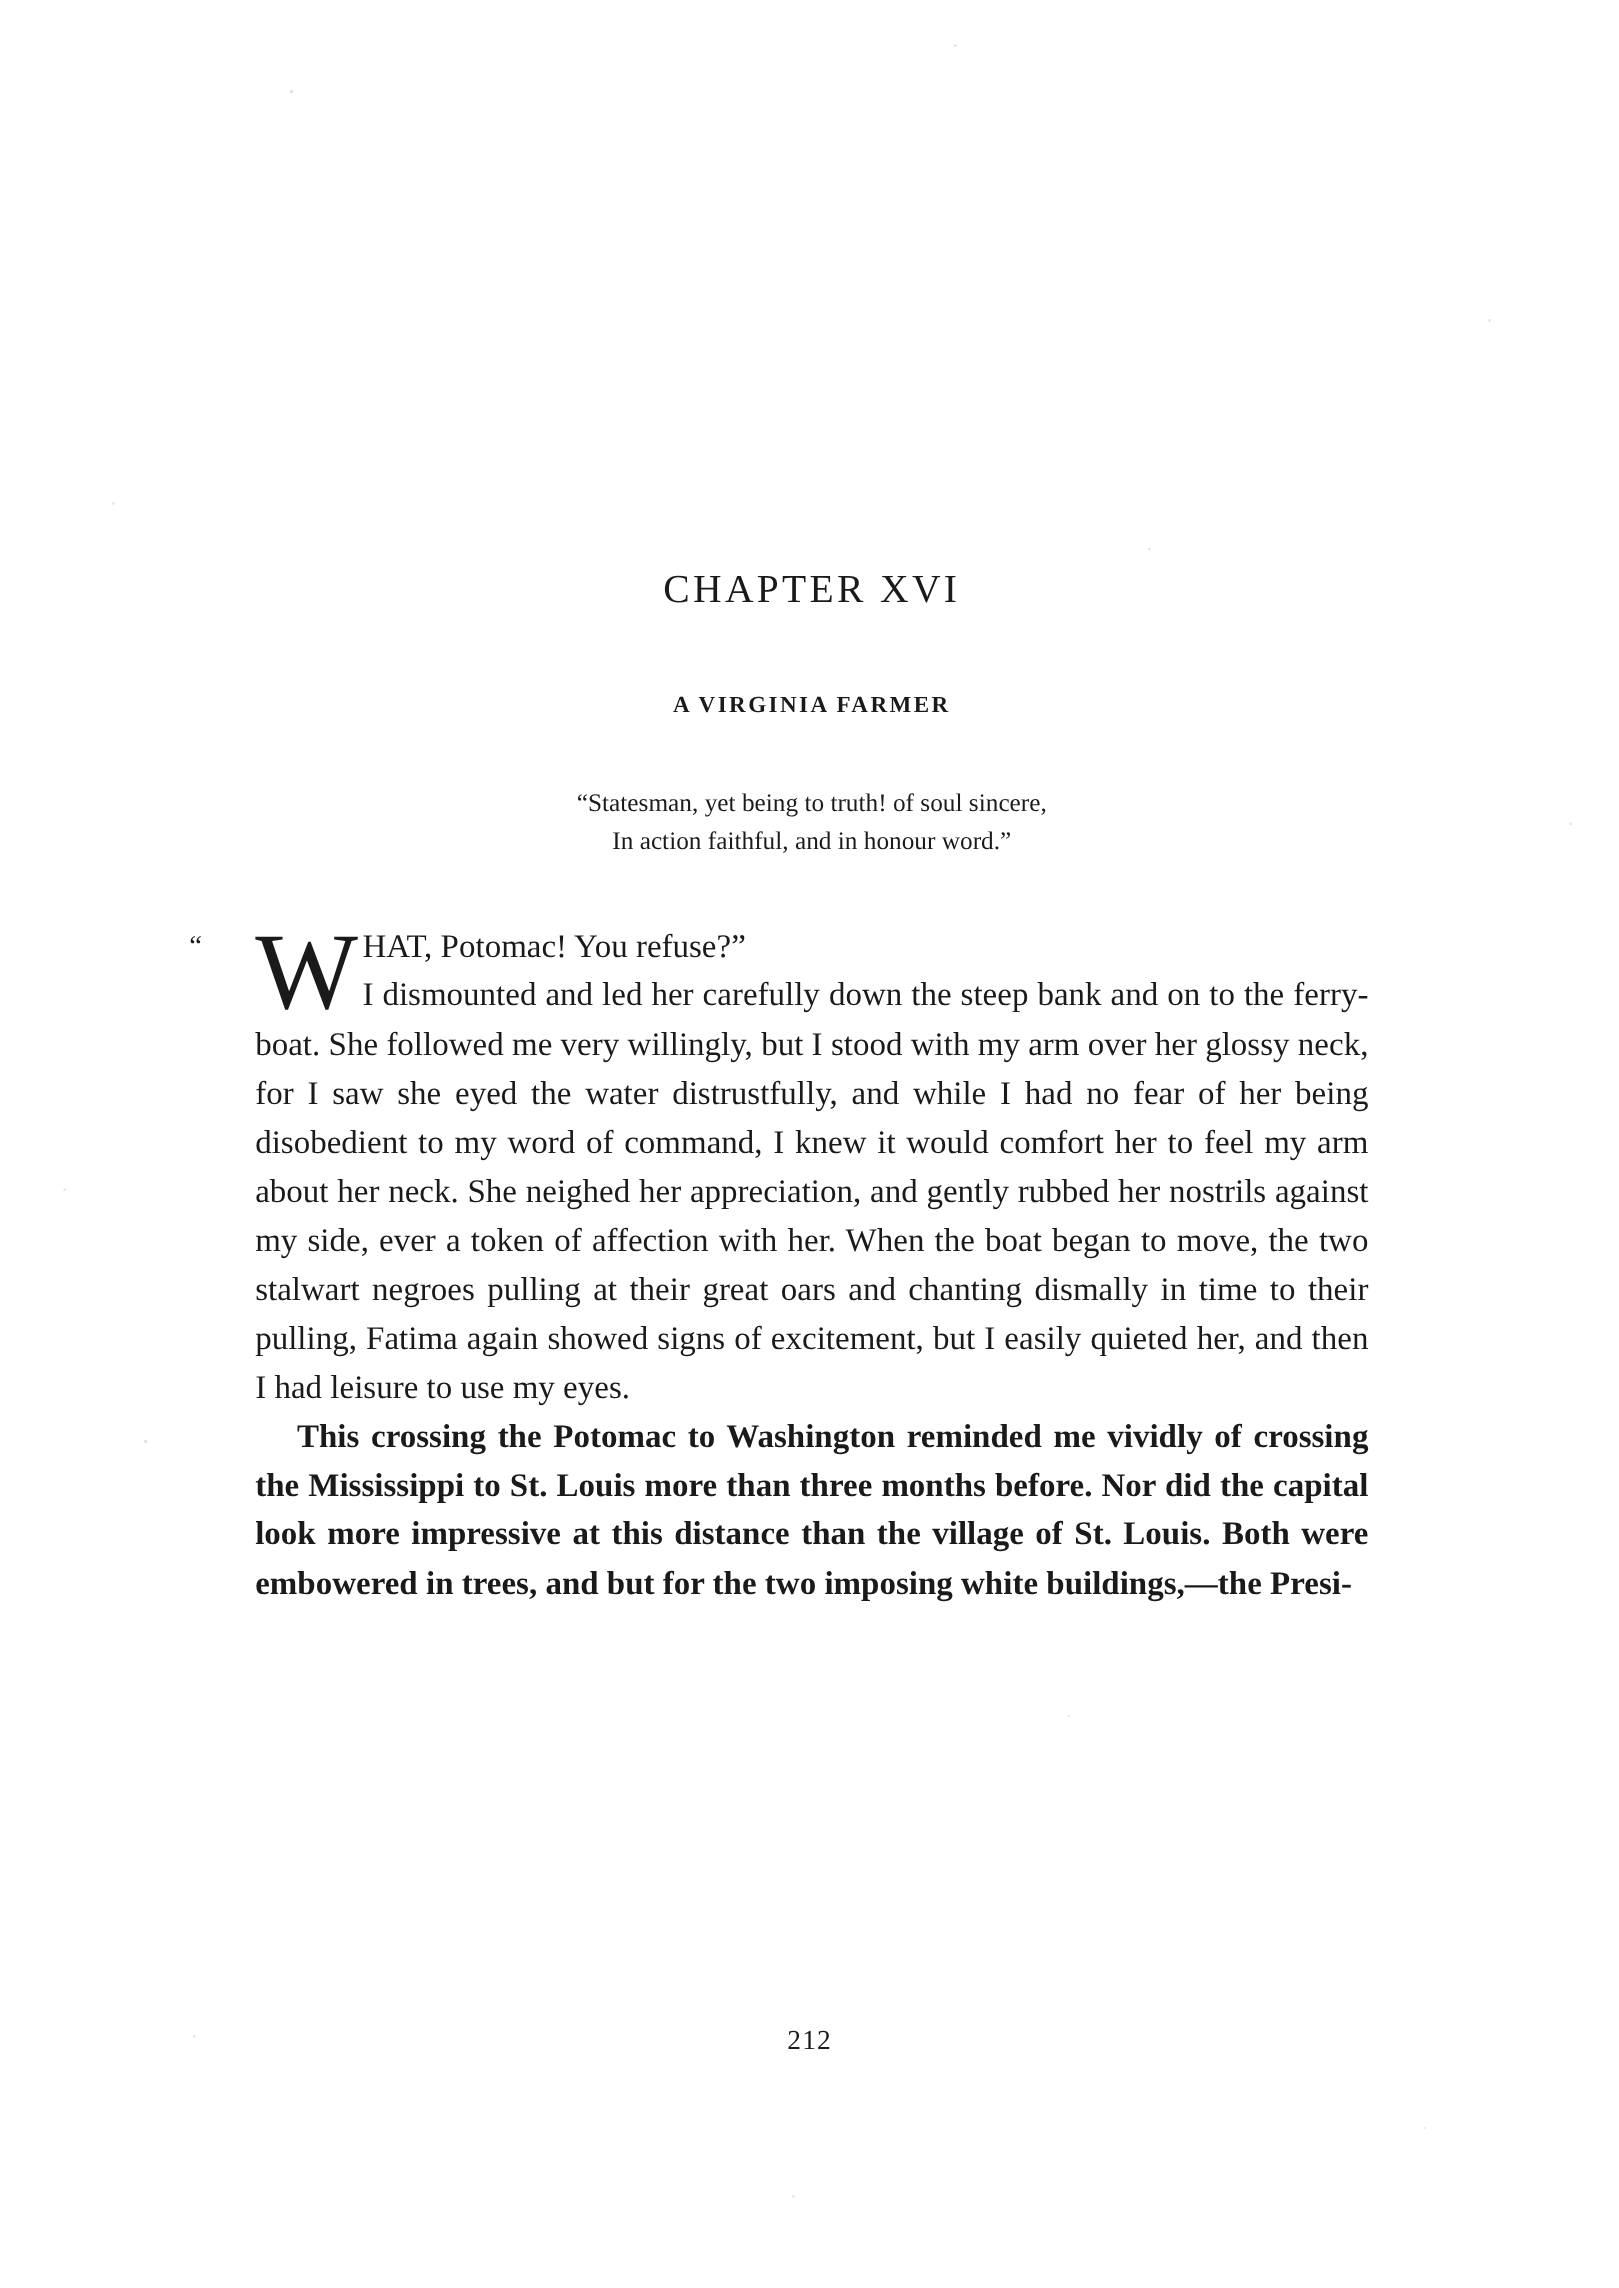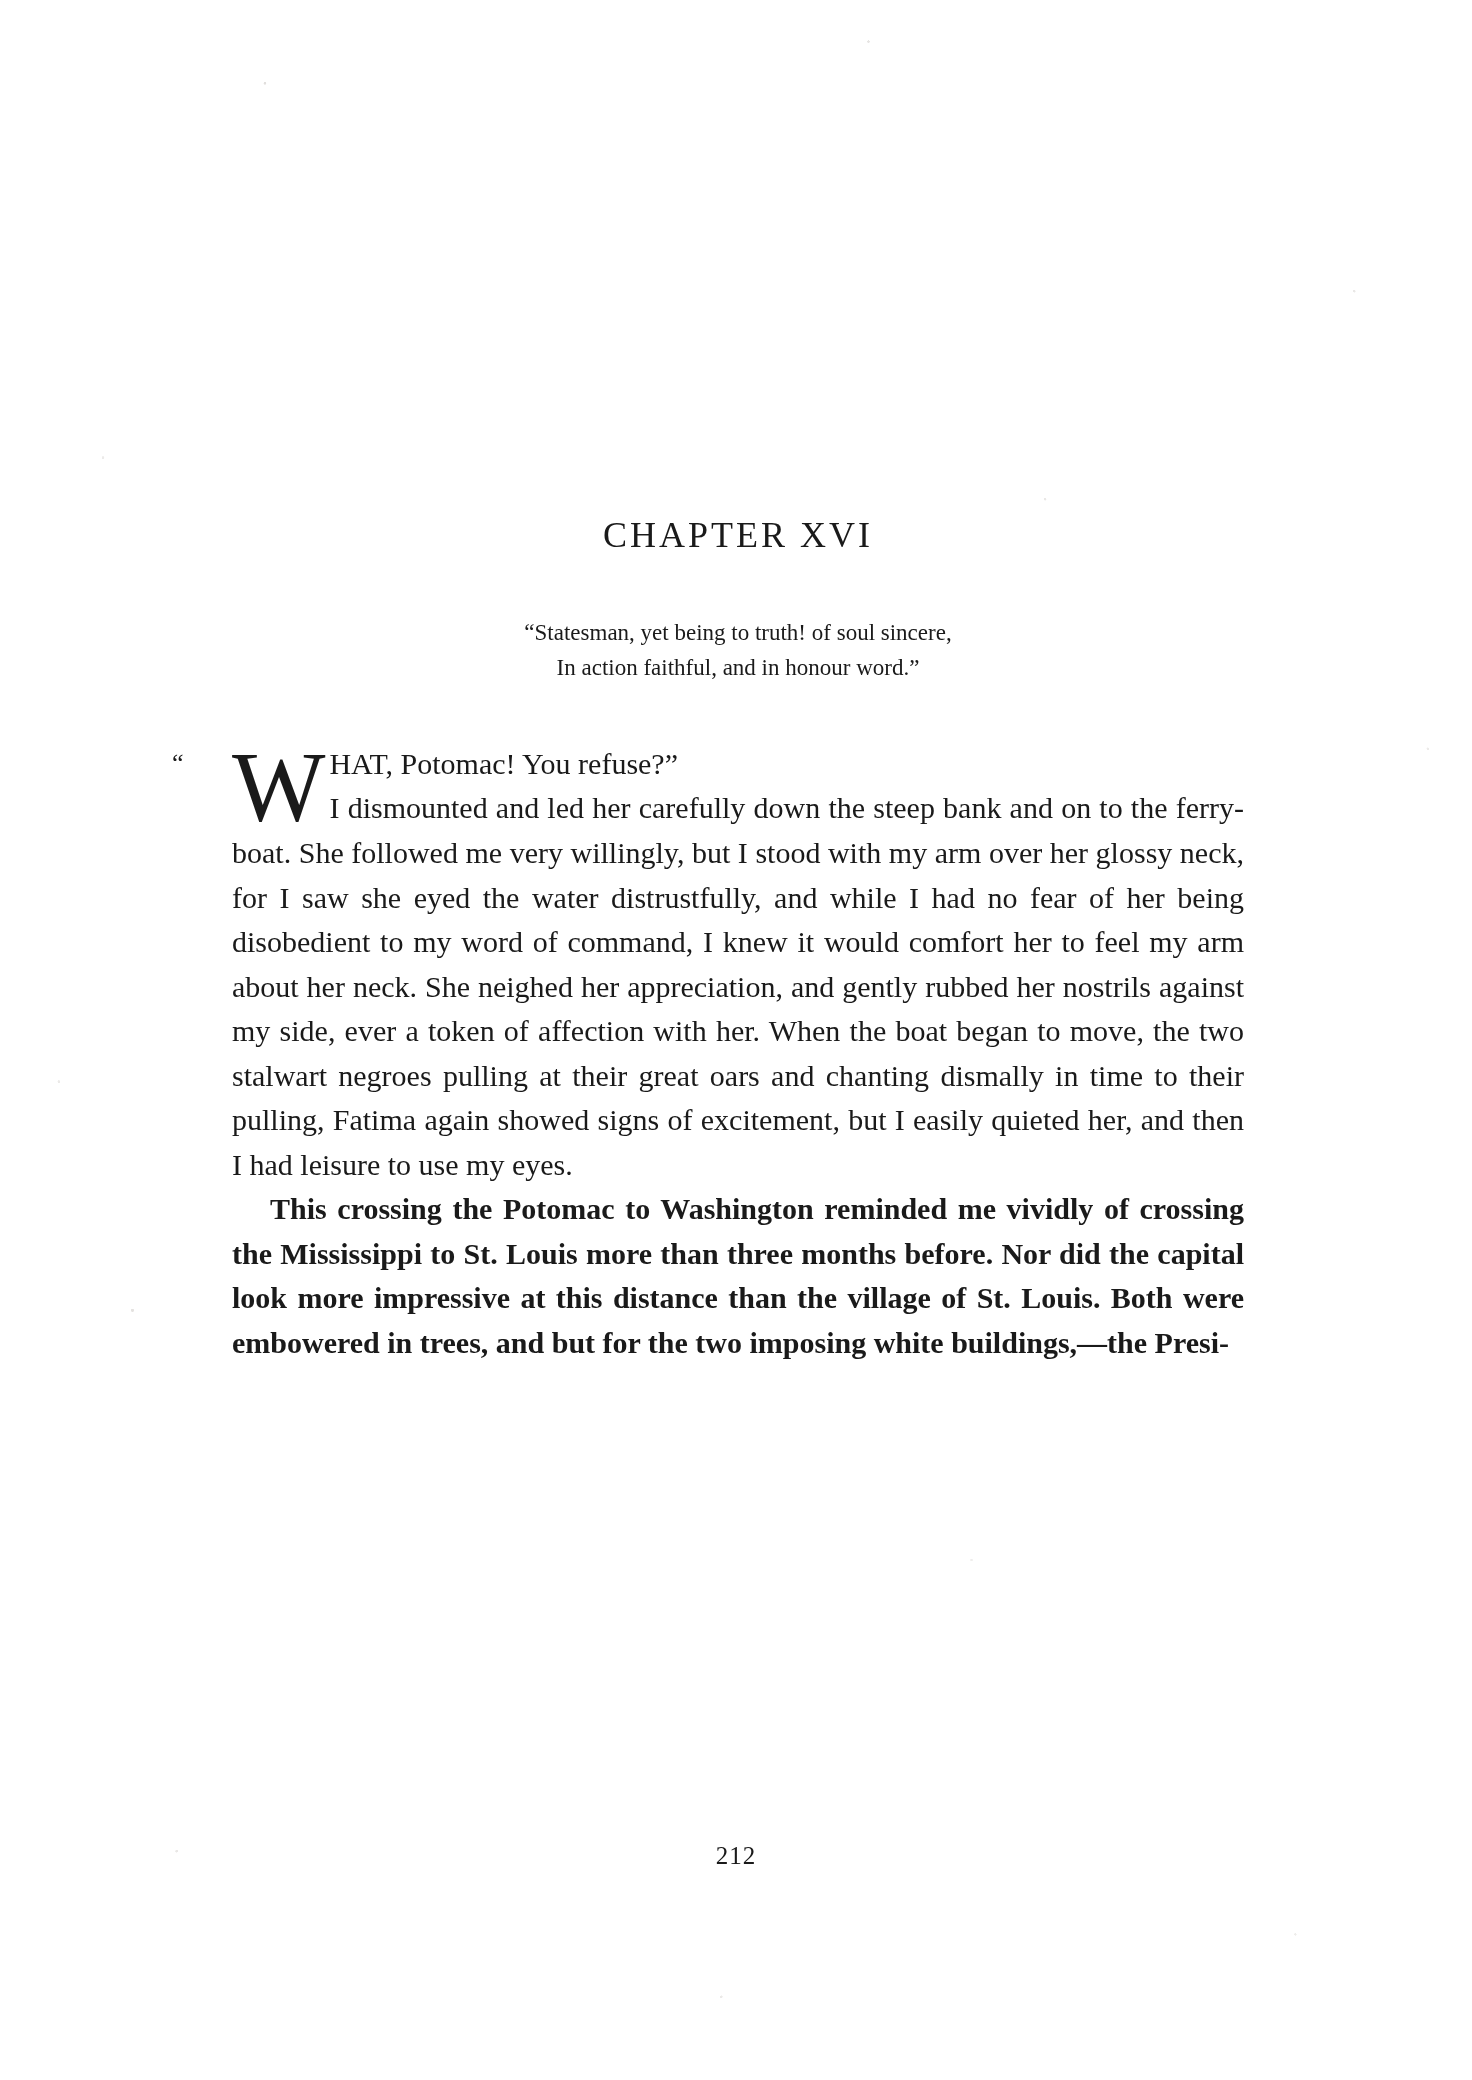--- a/index.html
+++ b/index.html
@@ -125,20 +125,21 @@
 </head>
 <body>
 
 <div class="page">
   <div class="page-texture"></div>
 
   <div class="text-block">
 
     <h1 class="chapter-title">CHAPTER  XVI</h1>
 
+    <h2 class="chapter-subtitle">A  VIRGINIA  FARMER</h2>
 
     <div class="epigraph">
       <div>“Statesman, yet being to truth! of soul sincere,</div>
       <div>In action faithful, and in honour word.”</div>
     </div>
 
     <div class="body-text">
 
       <p class="para dropcap-wrap">
         <span class="dropcap-quote">“</span>

